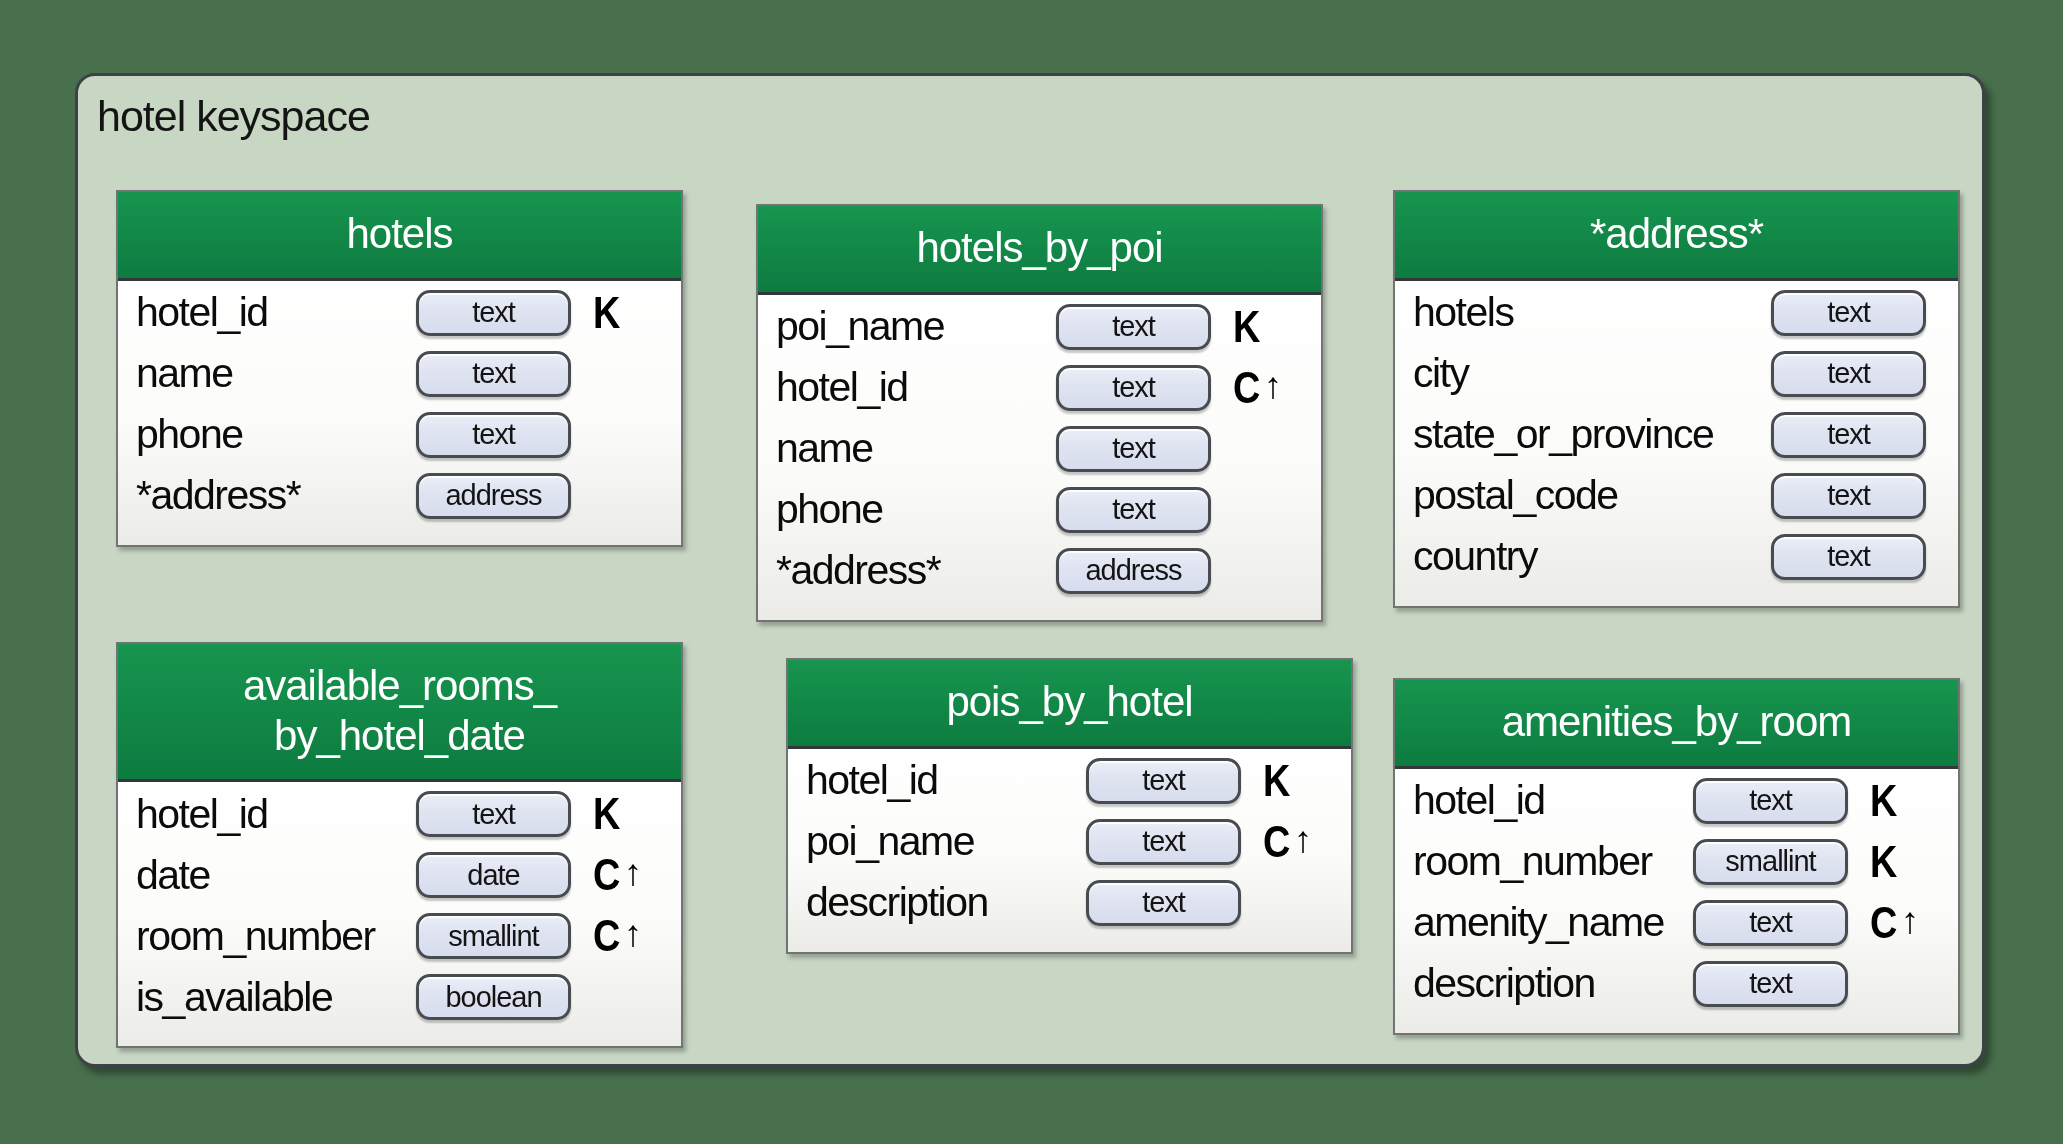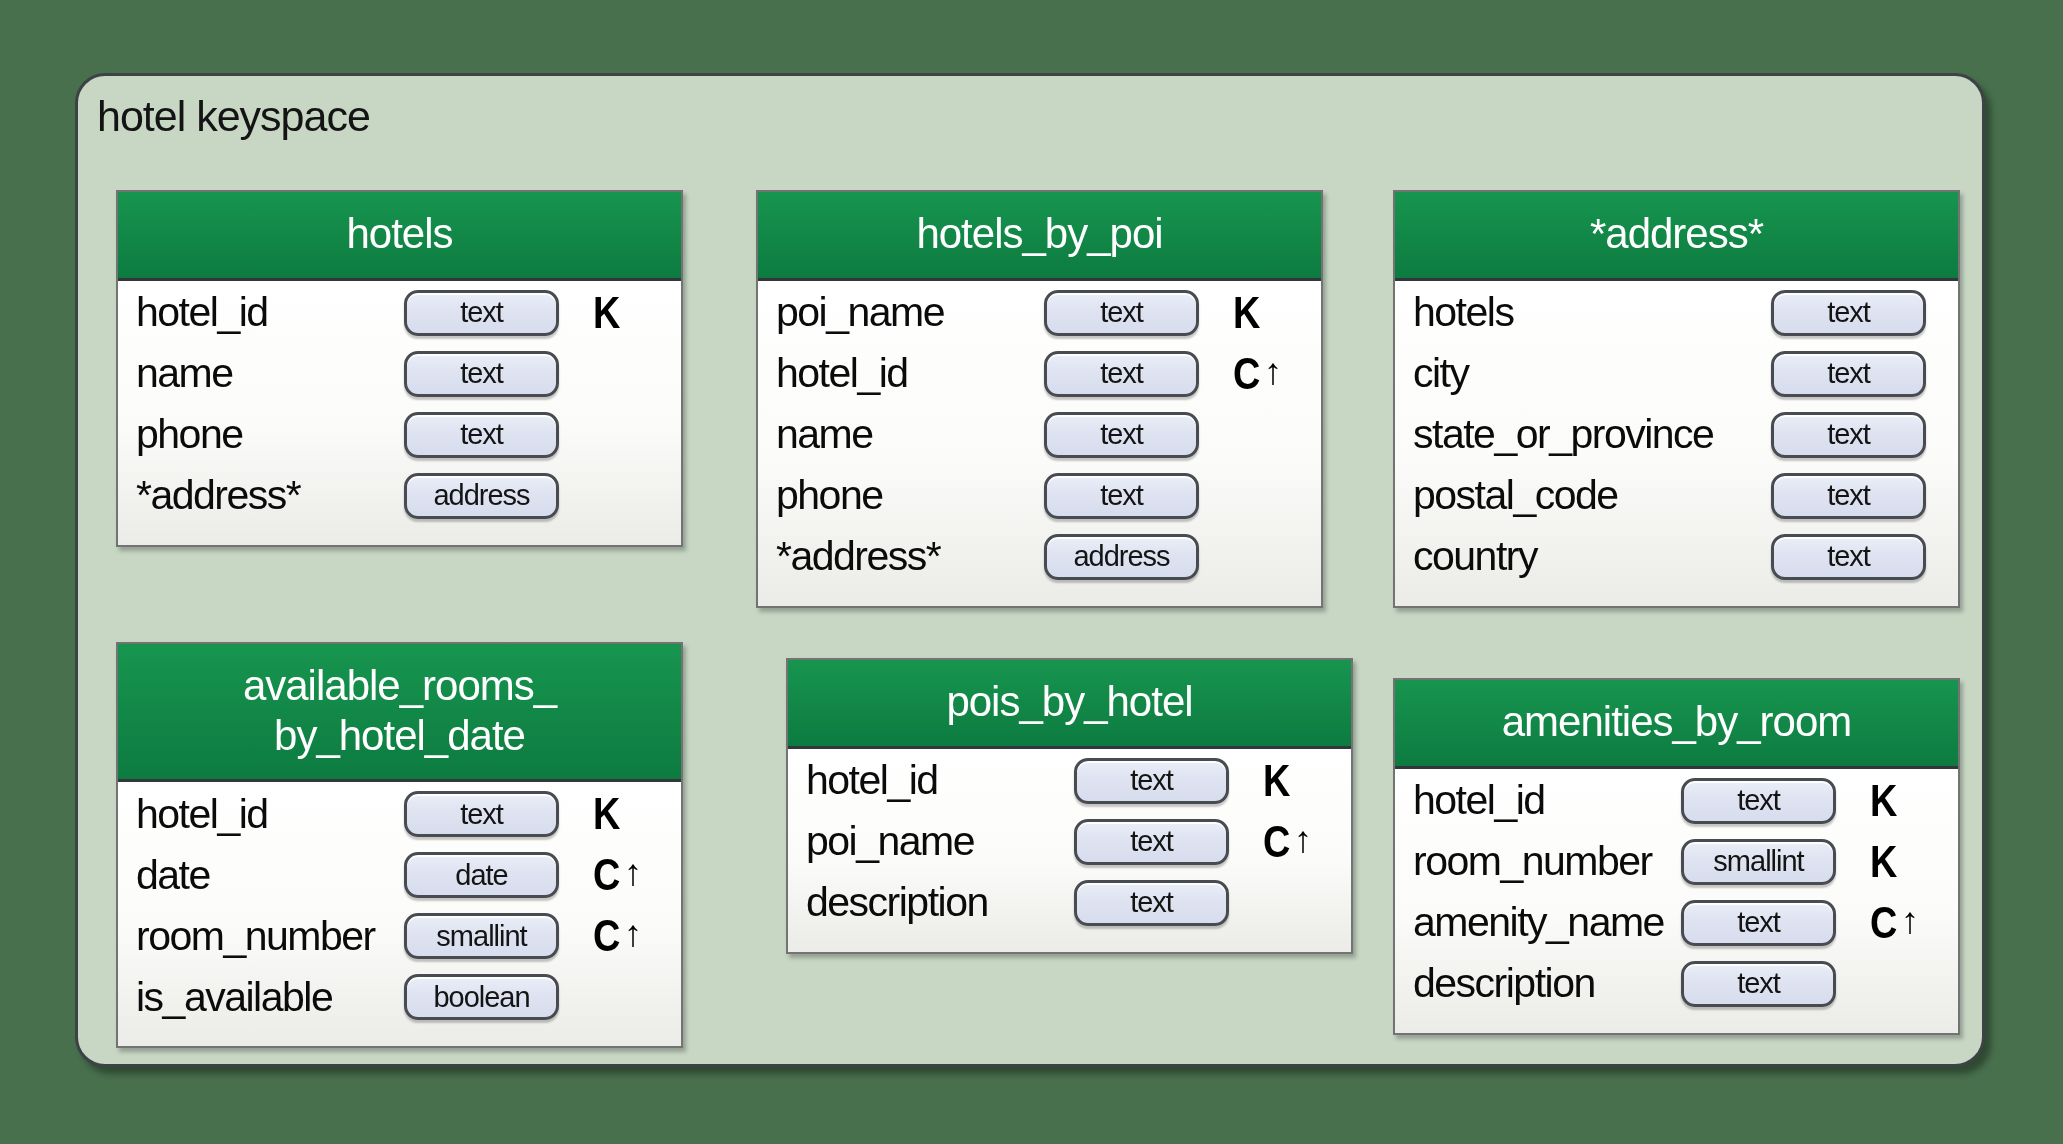--- a/index.html
+++ b/index.html
@@ -22,21 +22,21 @@
   .canvas {
     position: relative;
     width: 2063px; height: 1144px;
   }
   .keyspace {
     position: absolute;
     left: 75px; top: 73px;
     width: 1910px; height: 994px;
     background: var(--keyspace-bg);
     border: 3px solid #3d4247;
-    border-radius: 30px;
+    border-radius: 20px;
     box-shadow: 6px 7px 6px rgba(0,0,0,0.35);
     padding-left: 24px;
   }
   .keyspace-title {
     position: absolute;
     left: 19px; top: 16px;
     font-size: 43px;
     letter-spacing: -1px;
     color: #141414;
     white-space: nowrap;
@@ -66,21 +66,20 @@
     background: linear-gradient(180deg, #ffffff 0%, #fbfbf9 55%, #ebebe8 100%);
     padding: 9px 14px 26px 18px;
     display: flex;
     flex-direction: column;
     gap: 15px;
   }
   .field-row {
     display: flex;
     align-items: center;
     height: 46px;
-    gap: 12px;
   }
   .field-name {
     flex: 1 1 auto;
     font-size: 41px;
     letter-spacing: -1.5px;
     white-space: nowrap;
     color: #0b0b0b;
   }
   .type-pill {
     flex: 0 0 auto;
@@ -162,21 +161,21 @@
           <div class="field-row">
             <div class="field-name">*address*</div>
             <div class="type-pill">address</div>
             <div class="field-key">
               <span class="key-letter"></span>
               <span class="key-arrow"></span>
             </div>
           </div>
         </div>
       </div>
-      <div class="table" style="left: 678px; top: 114px;">
+      <div class="table" style="left: 678px; top: 128px;">
         <div class="table-header">
           <div>hotels_by_poi</div>
         </div>
         <div class="table-body">
           <div class="field-row">
             <div class="field-name">poi_name</div>
             <div class="type-pill">text</div>
             <div class="field-key">
               <span class="key-letter">K</span>
               <span class="key-arrow"></span>

